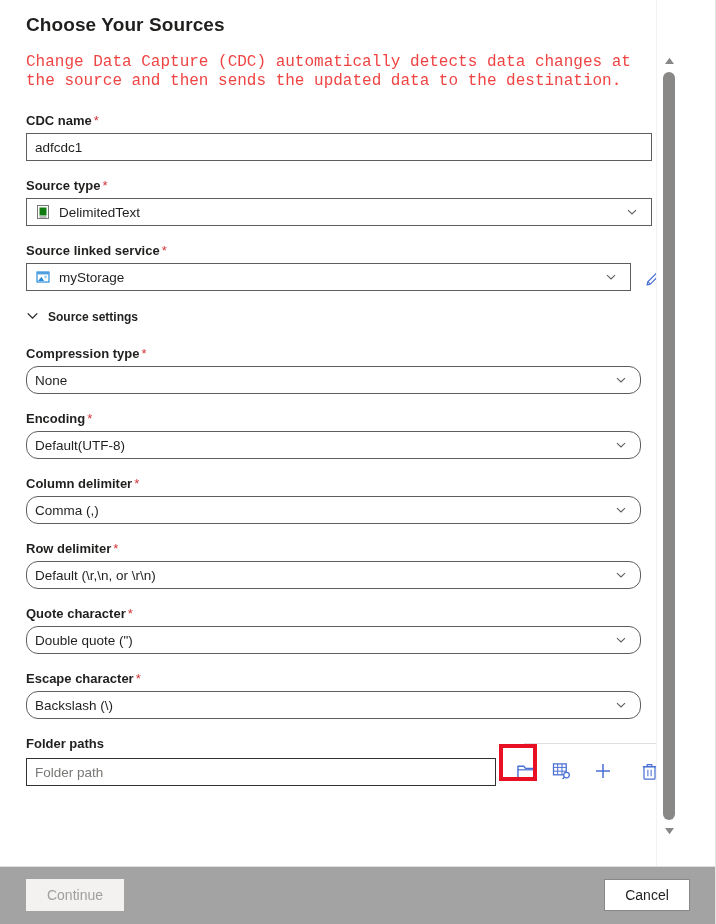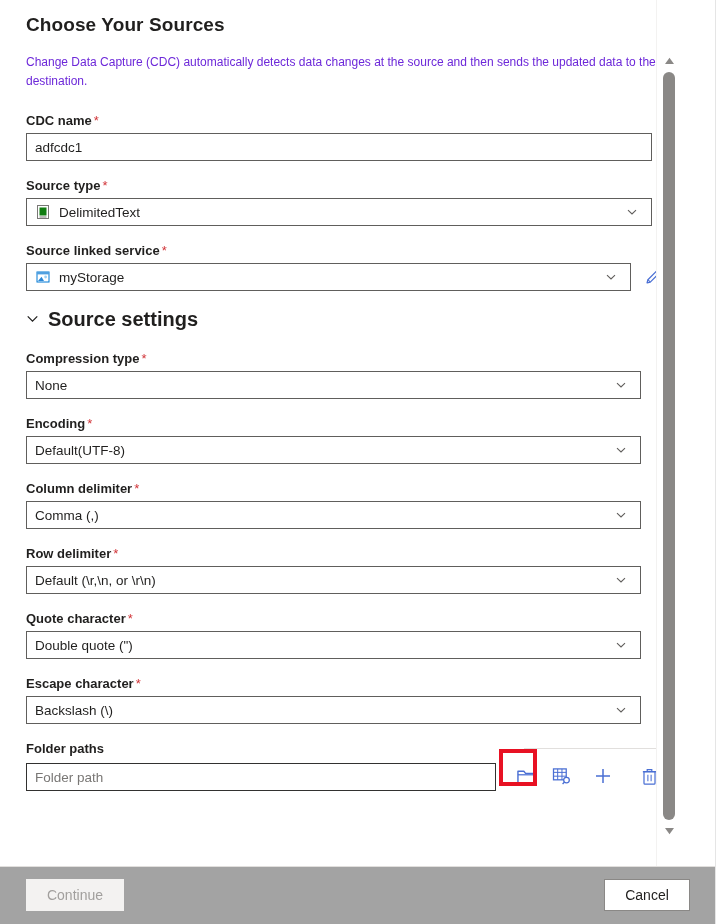--- a/index.html
+++ b/index.html
@@ -26,38 +26,39 @@
   }
 
   .title {
     font-size: 19px;
     font-weight: 600;
     color: #201f1e;
     letter-spacing: .1px;
     margin: 0 0 17px 0;
   }
   .desc {
-    font-size: 12px;
-    color: #6d28d9;
+    font-size: 16px;
+    color: #ef4444;
     line-height: 19px;
     margin: 0 0 22px 0;
     max-width: 632px;
+    font-family: Liberation Mono, monospace;
   }
 
   .field { margin-bottom: 17px; }
   .flabel {
     font-size: 13px;
     font-weight: 700;
     color: #201f1e;
     margin: 0 0 5px 0;
     display: block;
   }
   .req { color: #d13438; font-weight: 400; margin-left: 2px; }
 
-  .ctrl-row { display: flex; align-items: flex-start; }
+  .ctrl-row { display: flex; align-items: flex-end; }
 
   .textbox {
     height: 28px;
     border: 1px solid #605e5c;
     background: #fff;
     display: flex;
     align-items: center;
     padding: 0 8px;
     font-size: 13.5px;
     color: #201f1e;
@@ -69,21 +70,21 @@
     border: 1px solid #605e5c;
     background: #fff;
     display: flex;
     align-items: center;
     padding: 0 10px 0 8px;
     font-size: 13.5px;
     color: #201f1e;
     position: relative;
   }
   .combo.w-wide { width: 626px; }
-  .combo.w-narrow { width: 615px; }
+  .combo.w-narrow { width: 615px; border-radius: 12px; }
   .combo .val { flex: 1; white-space: nowrap; overflow: hidden; }
   .chev {
     width: 18px; height: 18px;
     display: flex; align-items: center; justify-content: center;
     flex: none;
   }
   .chev svg { display: block; }
 
   .type-icon { width: 16px; height: 16px; margin-right: 8px; flex: none; display:block; }
 
@@ -97,21 +98,21 @@
 
   .section-toggle {
     display: flex;
     align-items: center;
     gap: 9px;
     margin: 3px 0 20px 0;
     cursor: pointer;
     width: fit-content;
   }
   .section-toggle .st-label {
-    font-size: 20px;
+    font-size: 12px;
     font-weight: 600;
     color: #201f1e;
   }
 
   
   .folder-row {
     display: flex;
     align-items: flex-end;
     position: relative;
   }

